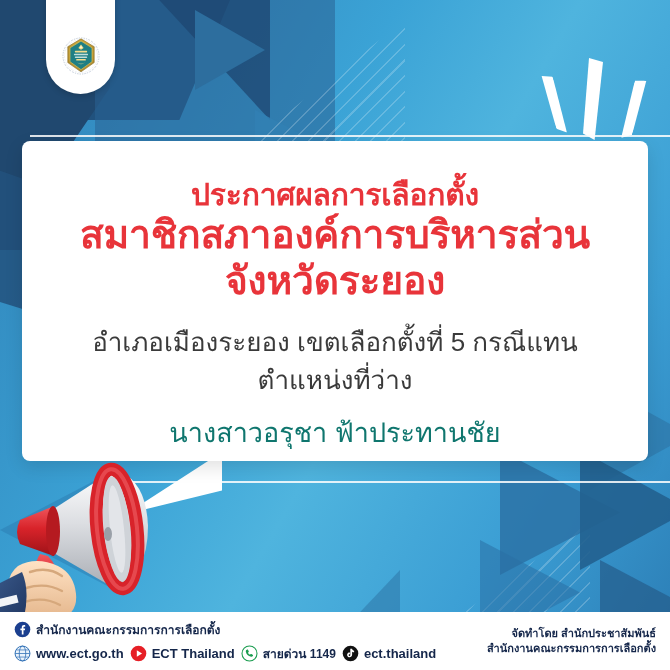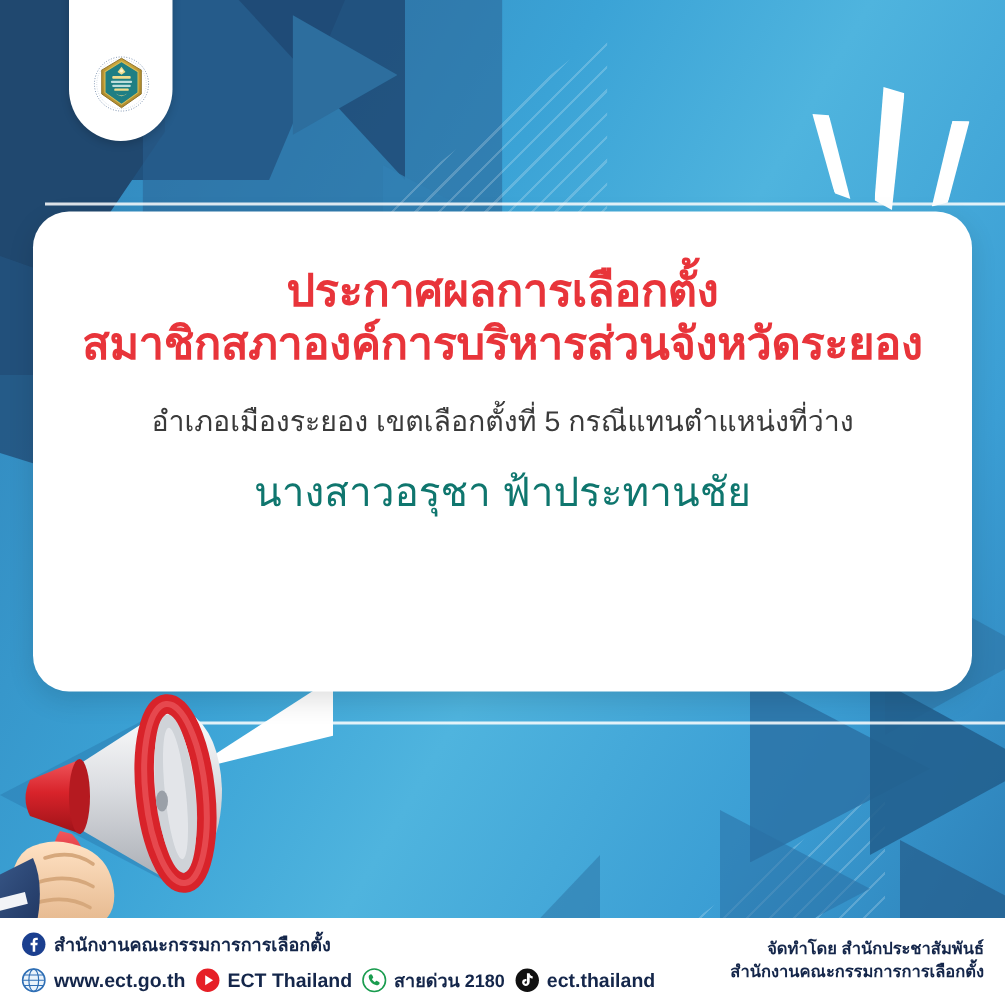--- a/index.html
+++ b/index.html
@@ -115,43 +115,43 @@
     background:#fff;border-radius:0 0 36px 36px;
     box-shadow:0 2px 6px rgba(0,0,0,.18);
     display:flex;align-items:flex-end;justify-content:center;
     padding-bottom:16px;box-sizing:border-box;
   }
   .logo-badge svg{display:block;}
 
   
   .card{
     position:absolute;left:22px;top:141px;width:626px;height:320px;
-    background:#fff;border-radius:24px;
+    background:#fff;border-radius:8px;
     box-shadow:0 6px 18px rgba(0,0,0,.12);
     z-index:4;
   }
   .card-tail{
     position:absolute;left:126px;top:452px;width:96px;height:62px;
     background:#fff;z-index:3;
     clip-path:polygon(100% 0,100% 62%,0 100%);
   }
 
   .card-inner{
     position:absolute;inset:0;
     display:flex;flex-direction:column;
     align-items:center;justify-content:flex-start;
     padding:36px 24px 0;box-sizing:border-box;text-align:center;
   }
   .title{
     color:#e8343a;font-weight:bold;line-height:1.18;
     font-size:30px;letter-spacing:-.2px;
   }
-  .title .t2{font-size:30px;display:block;}
+  .title .t2{font-size:39px;display:block;}
   .body-text{
-    margin-top:20px;color:#3a3a3a;font-size:19px;line-height:1.45;
+    margin-top:20px;color:#3a3a3a;font-size:26px;line-height:1.45;
   }
   .name{
     margin-top:16px;color:#0f766e;font-size:27px;line-height:1.3;
   }
 
   
   .megaphone{position:absolute;left:-4px;top:448px;width:232px;height:175px;z-index:5;}
 
   
   .footer{
@@ -324,21 +324,21 @@
             <polygon points="9.6,7.4 17,12 9.6,16.6" fill="#fff"></polygon>
           </svg>
           <span class="f-label">ECT Thailand</span>
         </div>
 
         <div class="f-item">
           <svg class="ico" viewBox="0 0 24 24">
             <circle cx="12" cy="12" r="10.6" fill="#fff" stroke="#1a9c4f" stroke-width="1.5"></circle>
             <path d="M8.4 6.6c.6-.3 1.3-.1 1.6.5l.9 1.7c.3.5.1 1.1-.3 1.4l-.8.6c.5 1.3 1.6 2.4 2.9 3l.6-.8c.3-.4.9-.6 1.4-.3l1.7.9c.6.3.8 1 .5 1.6-.5 1-1.6 1.6-2.7 1.4-3.8-.6-6.8-3.6-7.4-7.4-.2-1.1.4-2.2 1.4-2.6z" fill="#1a9c4f"></path>
           </svg>
-          <span class="f-label thai">สายด่วน 2180</span>
+          <span class="f-label thai">สายด่วน 1149</span>
         </div>
 
         <div class="f-item">
           <svg class="ico" viewBox="0 0 24 24">
             <circle cx="12" cy="12" r="11" fill="#111111"></circle>
             <path d="M14.2 5.4c.3 1.6 1.3 2.6 2.9 2.8v2.1c-1 .1-1.9-.2-2.8-.8v3.9c0 3.1-3.1 5-5.6 3.4-1.9-1.2-2.1-4-.3-5.4.8-.6 1.8-.8 2.8-.6v2.2c-1-.3-1.9.4-1.8 1.3.1.9 1.2 1.4 1.9.8.3-.3.4-.6.4-1V5.4z" fill="#fff"></path>
           </svg>
           <span class="f-label">ect.thailand</span>
         </div>
       </div>

